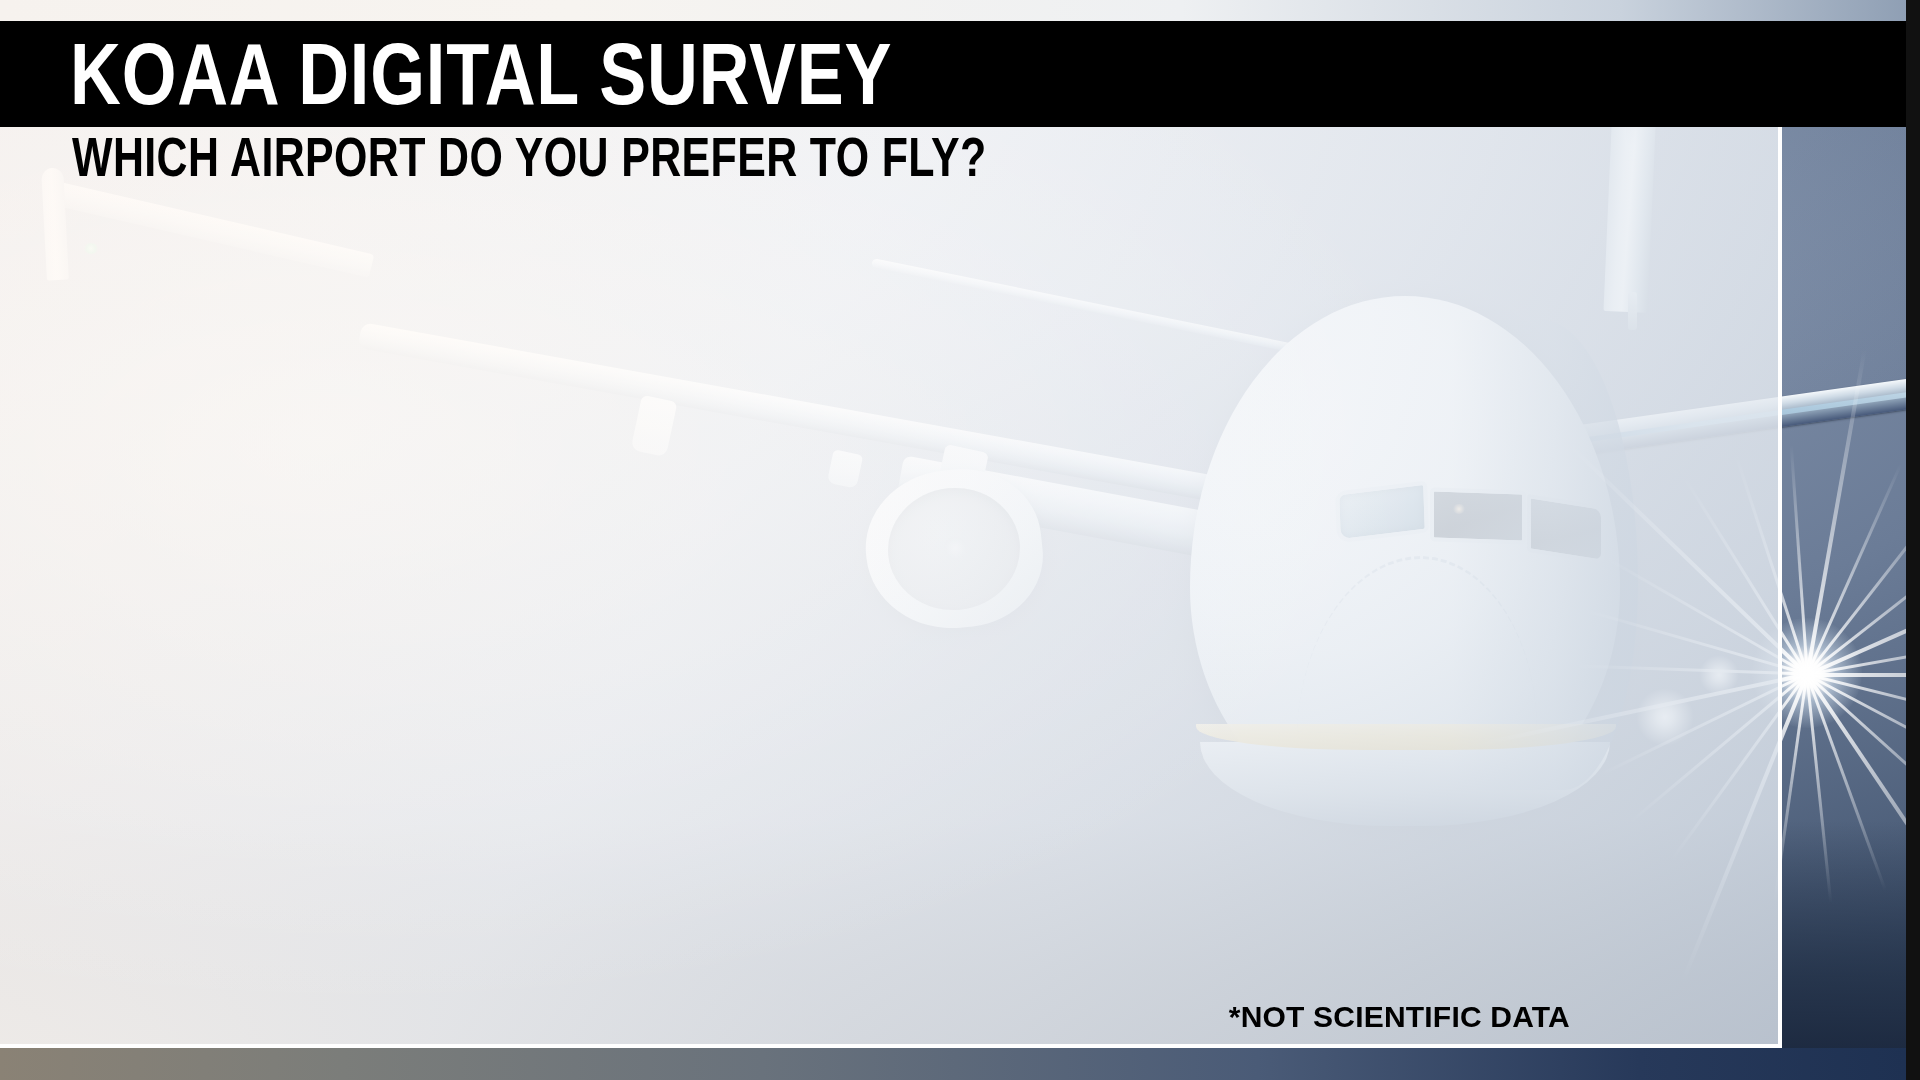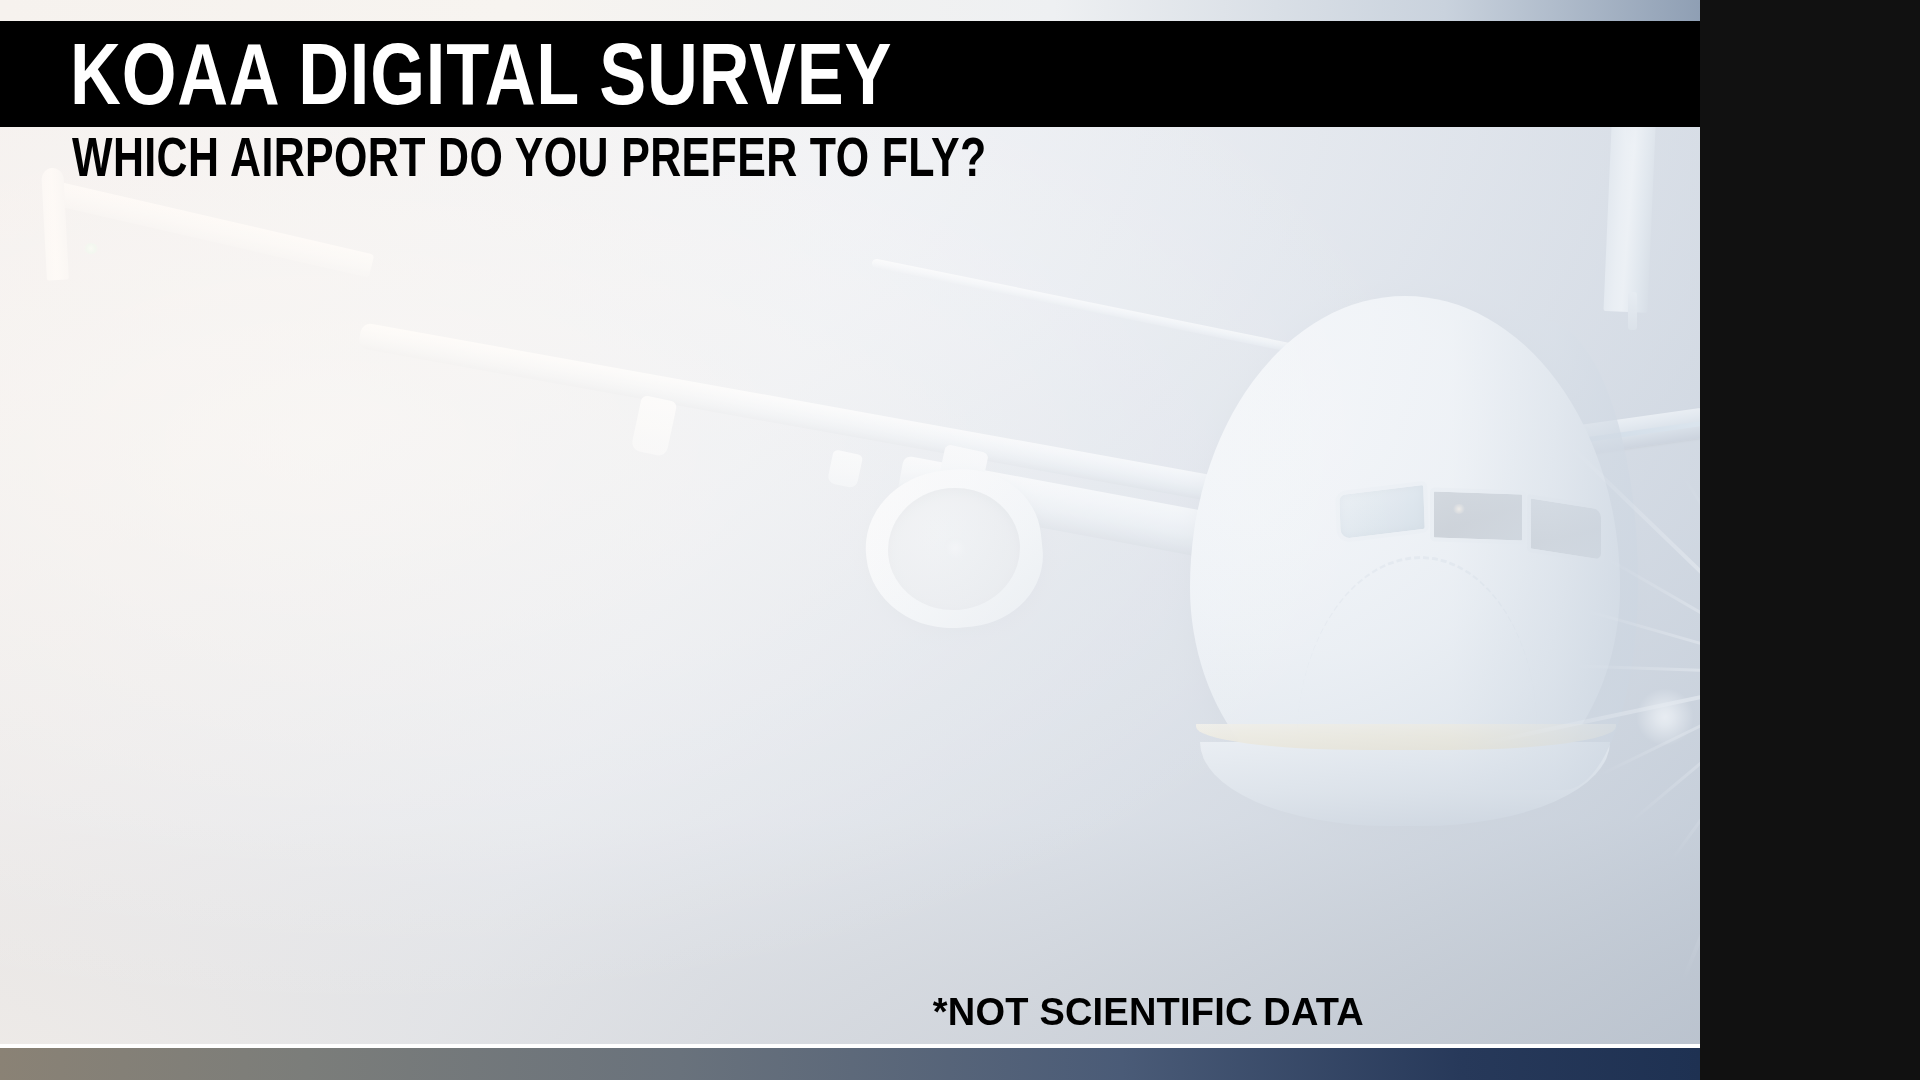--- a/index.html
+++ b/index.html
@@ -1,20 +1,20 @@
 <!DOCTYPE html>
 <html><head>
 <meta charset="utf-8">
 <style>
   html,body{margin:0;padding:0;background:#111;}
   *{box-sizing:border-box;}
 
   #stage{
     position:relative;
-    width:1700px;height:1080px;
+    width:1906px;height:1080px;
     overflow:hidden;
     font-family:"Liberation Sans", sans-serif;
     background:#2a3d58;
     text-align:right;
   }
 
   
   .photo{position:absolute;inset:0;overflow:hidden;}
 
   
@@ -298,21 +298,21 @@
     line-height:1;
     height:140px;
     display:flex;align-items:center;
     white-space:nowrap;
   }
   .option.tight{transform:scaleX(.97);transform-origin:left center;}
 
   .footnote{
     position:absolute;right:336px;bottom:46px;
     color:#000000;
-    font-size:38px;
+    font-size:30px;
     font-weight:bold;
     letter-spacing:.2px;
     white-space:nowrap;
   }
 
   
   .bottomstrip{
     position:absolute;left:0;bottom:0;width:100%;height:32px;
     background:linear-gradient(90deg,#8a8275 0%,#7b7d7a 18%,#69727c 40%,#4a5b77 66%,#27395a 86%,#1e3152 100%);
   }

